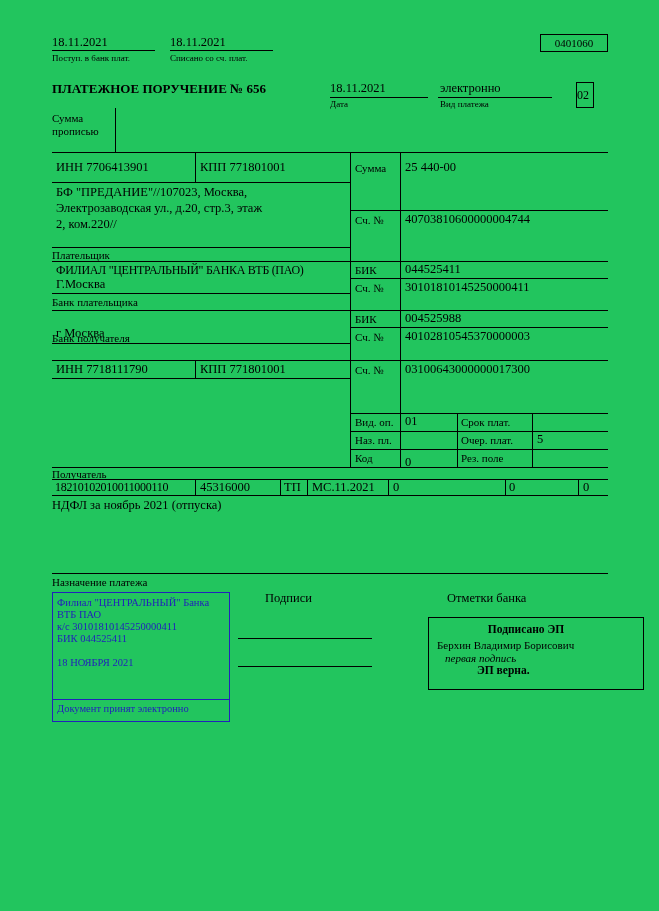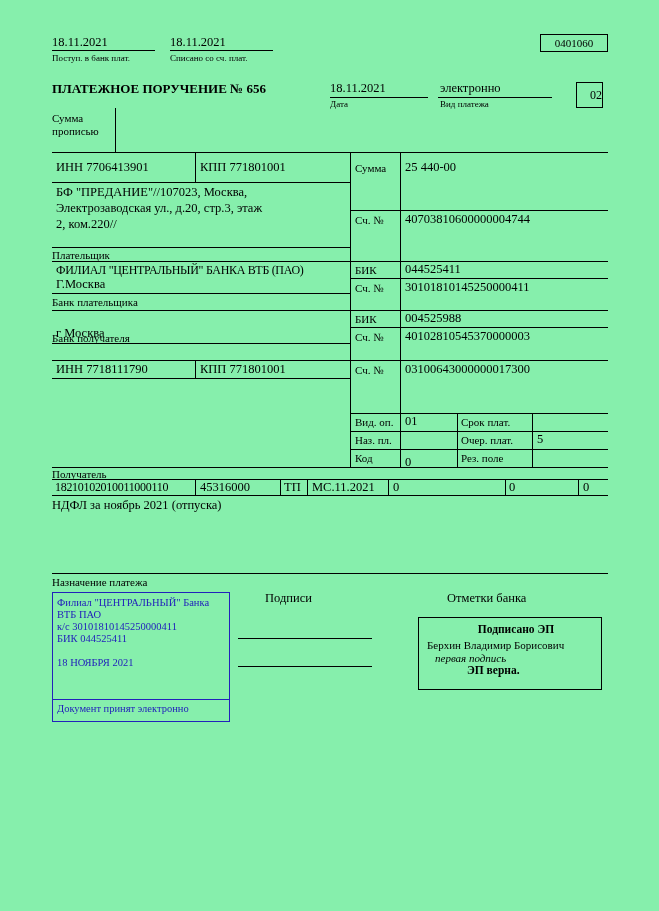--- a/index.html
+++ b/index.html
@@ -1,19 +1,19 @@
 <!DOCTYPE html>
 <html><head>
 <meta charset="utf-8">
 <style>
   * { margin:0; padding:0; box-sizing:border-box; }
   html,body { background:#e8e8e8; }
   .page {
     position:relative; width:659px; height:911px; margin:0 auto;
-    background:#86efac; color:#000;
+    background:#22c55e; color:#000;
     font-family:"Liberation Serif", serif; overflow:hidden;
   }
   .t  { position:absolute; white-space:nowrap; font-size:12.5px; line-height:1.1; }
   .lbl{ position:absolute; white-space:nowrap; font-size:11px; line-height:1.1; }
   .sm { position:absolute; white-space:nowrap; font-size:9px; line-height:1.1; }
   .b  { font-weight:bold; }
   .i  { font-style:italic; }
   .fit{ font-size:12px; letter-spacing:-0.3px; }
   .hl { position:absolute; height:1px; background:#000; }
   .vl { position:absolute; width:1px; background:#000; }
@@ -37,21 +37,21 @@
 
   <div class="box" style="left:540px;top:34px;width:68px;height:18px;text-align:center;font-size:11px;line-height:16px">0401060</div>
 
   <div class="t b" style="left:52px;top:82px;font-size:13px">ПЛАТЕЖНОЕ ПОРУЧЕНИЕ № 656</div>
   <div class="t" style="left:330px;top:82px">18.11.2021</div>
   <div class="hl" style="left:330px;top:97px;width:98px"></div>
   <div class="sm" style="left:330px;top:100px">Дата</div>
   <div class="t" style="left:440px;top:82px">электронно</div>
   <div class="hl" style="left:438px;top:97px;width:114px"></div>
   <div class="sm" style="left:440px;top:100px">Вид платежа</div>
-  <div class="box" style="left:576px;top:82px;width:27px;height:26px;text-align:right;font-size:12px;line-height:24px">02</div>
+  <div class="box" style="left:576px;top:82px;width:18px;height:26px;text-align:left;font-size:12px;line-height:24px">02</div>
 
   <div class="lbl" style="left:52px;top:112px">Сумма</div>
   <div class="lbl" style="left:52px;top:125px">прописью</div>
   <div class="vl" style="left:115px;top:108px;height:44px"></div>
 
   <div class="hl" style="left:52px;top:152px;width:556px"></div>
   <div class="hl" style="left:52px;top:182px;width:298px"></div>
   <div class="hl" style="left:350px;top:210px;width:258px"></div>
   <div class="hl" style="left:52px;top:247px;width:298px"></div>
   <div class="hl" style="left:52px;top:261px;width:556px"></div>
@@ -146,20 +146,20 @@
     <div class="t" style="left:4px;top:28px">к/с 30101810145250000411</div>
     <div class="t" style="left:4px;top:40px">БИК 044525411</div>
     <div class="t" style="left:4px;top:64px">18 НОЯБРЯ 2021</div>
     <div class="hl" style="left:0px;top:106px;width:176px"></div>
     <div class="t" style="left:4px;top:110px">Документ принят электронно</div>
   </div>
 
   <div class="hl" style="left:238px;top:638px;width:134px"></div>
   <div class="hl" style="left:238px;top:666px;width:134px"></div>
 
-  <div class="box" style="left:418px;top:617px;width:184px;height:73px">
+  <div class="box" style="left:428px;top:617px;width:216px;height:73px">
     <div class="t b" style="left:0;top:5px;width:194px;text-align:center;font-size:11.5px">Подписано ЭП</div>
     <div class="t" style="left:8px;top:21px;font-size:11px">Берхин Владимир Борисович</div>
     <div class="t i" style="left:16px;top:34px;font-size:11px">первая подпись</div>
     <div class="t b" style="left:48px;top:46px;font-size:11.5px">ЭП верна.</div>
   </div>
 
 </div>
 
 </body></html>

